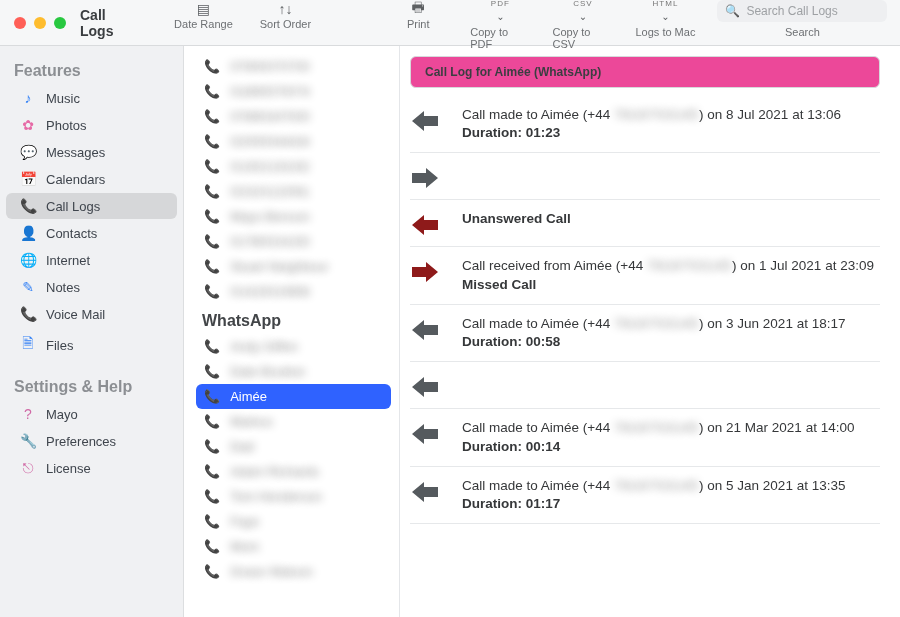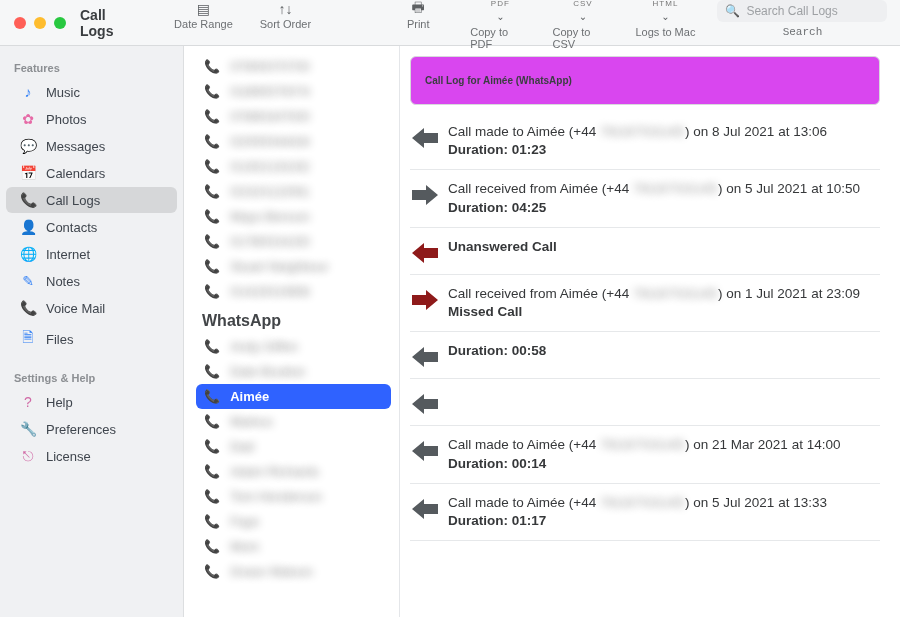--- a/index.html
+++ b/index.html
@@ -41,36 +41,36 @@
     height: 18px; display:flex; align-items:center; justify-content:center;
     color:#5d6063; font-size:14px;
   }
   .tool-btn .sub { font-size: 8px; letter-spacing:1px; color:#777; height:8px; line-height:8px;}
   .search-box {
     display:flex; align-items:center; gap:6px;
     background:#eeeff1; border-radius:6px; padding:4px 8px;
     color:#9ea1a4; font-size:12px; width:170px;
   }
   .search-col { display:flex; flex-direction:column; align-items:center;}
-  .search-label { font-size:11px; color:#6d7073; margin-top:4px;font-family:Liberation Mono, monospace;}
+  .search-label { font-size:11px; color:#6d7073; margin-top:4px;}
 
   
   .body {
     display: flex;
     height: calc(617px - 46px);
   }
   .sidebar {
     width: 184px;
     background:#f0f1f3;
     border-right:1px solid #dcdee0;
     padding-top: 10px;
     overflow: hidden;
   }
   .side-section-title {
-    font-size:11px; color:#8c8f93; font-weight:600;
+    font-size:16px; color:#8c8f93; font-weight:600;
     padding: 6px 14px 4px;
   }
   .side-item {
     display:flex; align-items:center; gap:10px;
     padding: 5px 14px; margin: 1px 6px;
     border-radius: 6px;
     color:#3f454d; font-size:13px;
     cursor:pointer;
   }
   .side-item.selected { background:#d6d7d9; }
@@ -91,44 +91,44 @@
   .contact-row .phone-ico { color:#6d7073; font-size:13px;}
   .contact-row.selected {
     background:#2f62ff; color:#fff;
   }
   .contact-row.selected .phone-ico { color:#fff;}
   .contact-row .blur-name {
     color: transparent;
     text-shadow: 0 0 8px #888;
     white-space: nowrap;
   }
-  .contact-row .real-name { font-weight:700; }
+  .contact-row .real-name { font-weight:400; }
   .contact-section {
     font-size:16px; font-weight:600; color:#424548;
     padding: 8px 6px 4px;
   }
 
   
   .detail {
     flex:1;
     overflow-y:auto;
     padding: 10px 20px 10px 10px;
     position:relative;
   }
   .detail-header {
-    background:#d946ef;
+    background:#ec4899;
     border:1px solid #d7d9db;
     border-radius:6px;
-    padding: 18px 14px;
-    font-size:10px; font-weight:600;
+    padding: 8px 14px;
+    font-size:12px; font-weight:600;
     color:#3b3e41;
     margin-bottom: 8px;
   }
   .log-row {
-    display:flex; align-items:flex-start; gap:10px;
+    display:flex; align-items:flex-start; gap:24px;
     padding: 10px 6px 10px 2px;
     border-bottom:1px solid #e6e8ea;
   }
   .arrow {
     width:26px; height:22px; margin-top:4px;
     display:flex; align-items:center; justify-content:center;
   }
   .arrow svg { width:26px; height:20px; }
   .log-text { flex:1; font-size:13.5px; line-height:1.35;}
   .log-text .line1 {}
@@ -237,21 +237,21 @@
         </div>
         <div class="side-item">
           <span class="side-icon" style="color: rgb(47, 127, 246);">🗎</span>
           <span>Files</span>
         </div>
       </div>
     <div class="side-section-title" style="margin-top:10px;">Settings &amp; Help</div>
     <div id="side-settings">
         <div class="side-item">
           <span class="side-icon" style="color: rgb(208, 106, 166);">?</span>
-          <span>Help</span>
+          <span>Mayo</span>
         </div>
         <div class="side-item">
           <span class="side-icon" style="color: rgb(208, 106, 166);">🔧</span>
           <span>Preferences</span>
         </div>
         <div class="side-item">
           <span class="side-icon" style="color: rgb(208, 106, 166);">⎋</span>
           <span>License</span>
         </div>
       </div>
@@ -358,24 +358,20 @@
             <div class="line1"><span>Call made to Aimée (</span><span>+44 </span><span class="phone-blur">7816703145</span><span>) on 8 Jul 2021 at 13:06</span></div>
             <div class="line2">Duration: 01:23</div>
           </div>
         </div>
         <div class="log-row">
           <div class="arrow">
             <svg viewBox="0 0 26 20">
               <polygon fill="#555a5e" points="26,10 14,0 14,5 0,5 0,15 14,15 14,20"></polygon>
             </svg>
           </div>
-          <div class="log-text">
-            <div class="line1"><span>Call received from Aimée (</span><span>+44 </span><span class="phone-blur">7816703145</span><span>) on 5 Jul 2021 at 10:50</span></div>
-            <div class="line2">Duration: 04:25</div>
-          </div>
         </div>
         <div class="log-row">
           <div class="arrow">
             <svg viewBox="0 0 26 20">
               <polygon fill="#8e1a1a" points="0,10 12,0 12,5 26,5 26,15 12,15 12,20"></polygon>
             </svg>
           </div>
           <div class="log-text">
             <div class="line2">Unanswered Call</div>
           </div>
@@ -391,20 +387,21 @@
             <div class="line2">Missed Call</div>
           </div>
         </div>
         <div class="log-row">
           <div class="arrow">
             <svg viewBox="0 0 26 20">
               <polygon fill="#555a5e" points="0,10 12,0 12,5 26,5 26,15 12,15 12,20"></polygon>
             </svg>
           </div>
           <div class="log-text">
+            <div class="line1"><span>Call made to Aimée (</span><span>+44 </span><span class="phone-blur">7816703145</span><span>) on 3 Jun 2021 at 18:17</span></div>
             <div class="line2">Duration: 00:58</div>
           </div>
         </div>
         <div class="log-row">
           <div class="arrow">
             <svg viewBox="0 0 26 20">
               <polygon fill="#555a5e" points="0,10 12,0 12,5 26,5 26,15 12,15 12,20"></polygon>
             </svg>
           </div>
         </div>
@@ -419,19 +416,19 @@
             <div class="line2">Duration: 00:14</div>
           </div>
         </div>
         <div class="log-row">
           <div class="arrow">
             <svg viewBox="0 0 26 20">
               <polygon fill="#555a5e" points="0,10 12,0 12,5 26,5 26,15 12,15 12,20"></polygon>
             </svg>
           </div>
           <div class="log-text">
-            <div class="line1"><span>Call made to Aimée (</span><span>+44 </span><span class="phone-blur">7816703145</span><span>) on 5 Jul 2021 at 13:33</span></div>
+            <div class="line1"><span>Call made to Aimée (</span><span>+44 </span><span class="phone-blur">7816703145</span><span>) on 5 Jan 2021 at 13:35</span></div>
             <div class="line2">Duration: 01:17</div>
           </div>
         </div>
       </div>
   </div>
 </div>
 
 </body></html>

